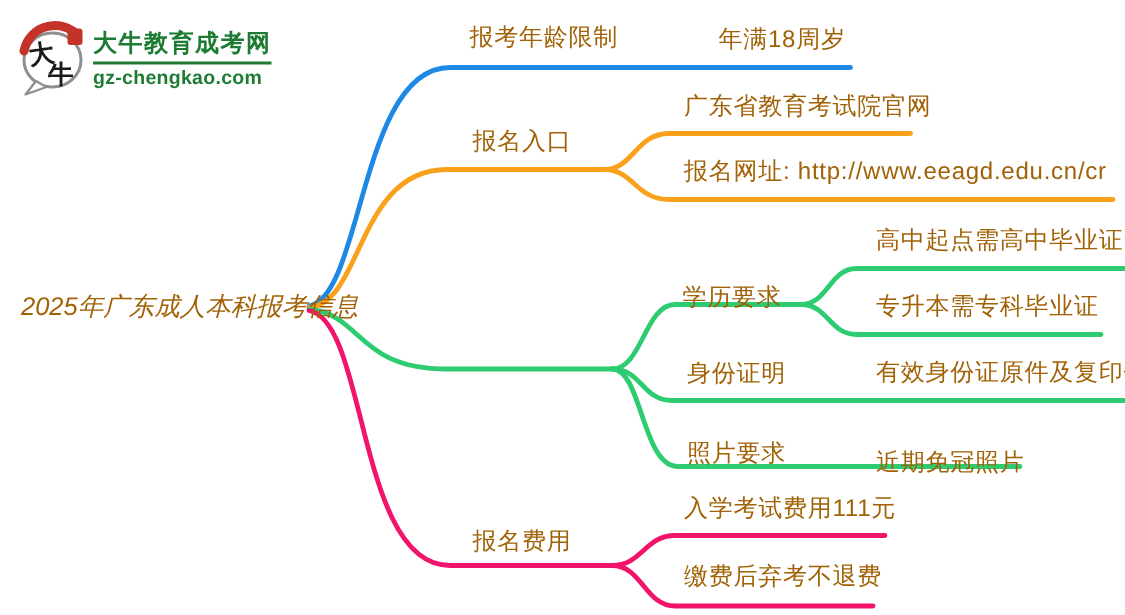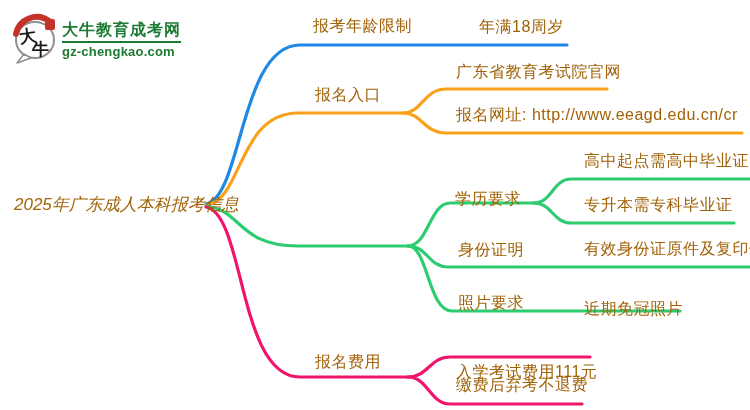--- a/index.html
+++ b/index.html
@@ -73,16 +73,16 @@
 
   <div class="node" style="left:455px;top:188px;">学历要求</div>
   <div class="node" style="left:584px;top:150px;">高中起点需高中毕业证</div>
   <div class="node" style="left:584px;top:194px;">专升本需专科毕业证</div>
   <div class="node" style="left:458px;top:239px;">身份证明</div>
   <div class="node" style="left:584px;top:238px;">有效身份证原件及复印件</div>
   <div class="node" style="left:458px;top:292px;">照片要求</div>
   <div class="node" style="left:584px;top:282px;margin-top:16px;">近期免冠照片</div>
 
   <div class="node" style="left:315px;top:351px;">报名费用</div>
-  <div class="node" style="left:456px;top:329px;margin-top:32px;">入学考试费用111元</div>
+  <div class="node" style="left:456px;top:329px;">入学考试费用111元</div>
   <div class="node" style="left:456px;top:374px;">缴费后弃考不退费</div>
 
 </div>
 
 </body></html>

